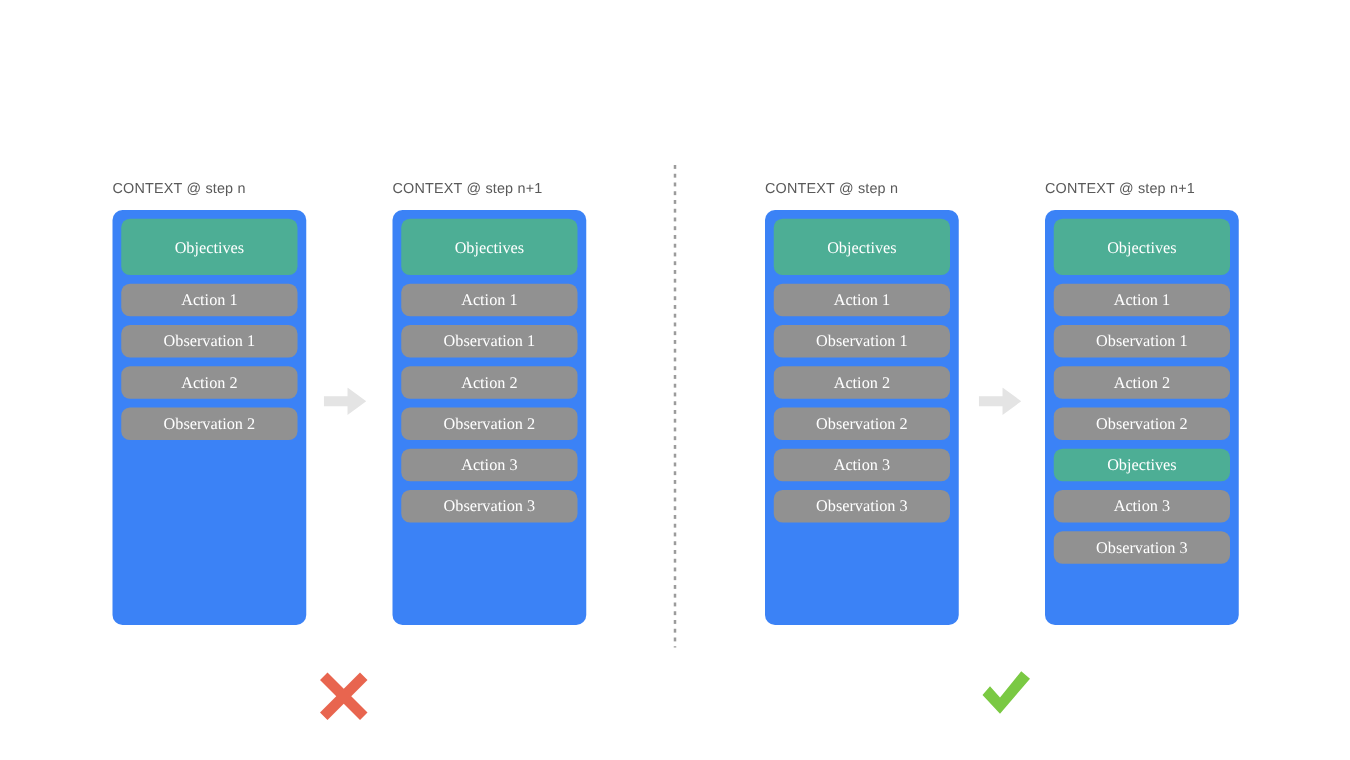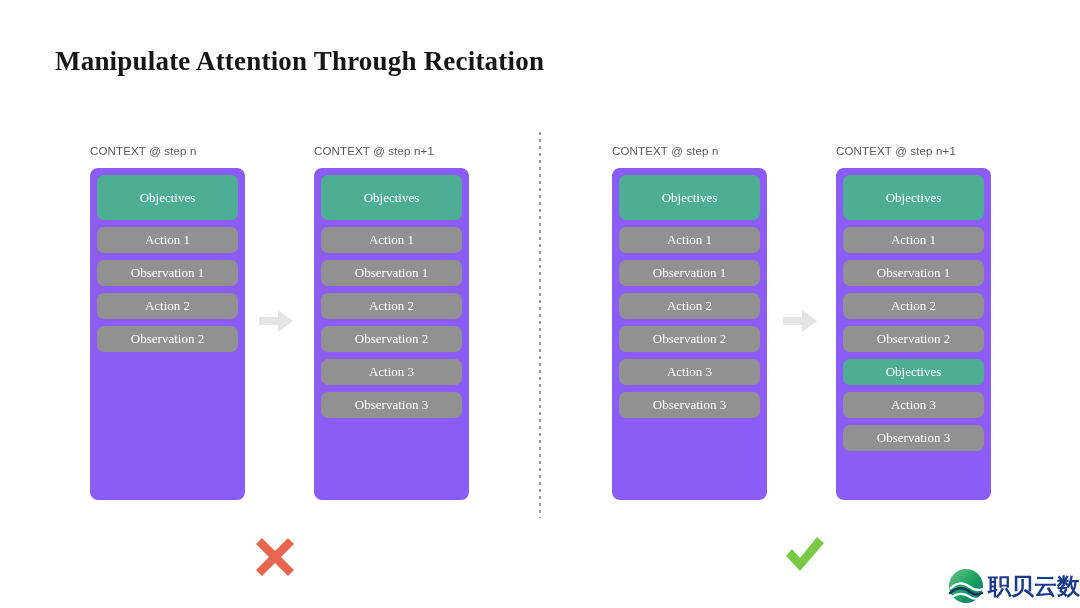--- a/index.html
+++ b/index.html
@@ -54,21 +54,21 @@
     text-align: left;
     letter-spacing: 0.15px;
     height: 16px;
     line-height: 16px;
     white-space: nowrap;
   }
   .column-body {
     margin-top: 9px;
     width: 155px;
     height: 332px;
-    background: #8b5cf6;
+    background: #3b82f6;
     border-radius: 8px;
     padding: 7px 23px 0 7px;
     box-sizing: border-box;
   }
 
   
   .block {
     width: 141px;
     border-radius: 7px;
     color: #ffffff;
@@ -149,21 +149,20 @@
     letter-spacing: 0px;
     line-height: 1;
     white-space: nowrap;
   }
 </style>
 </head>
 <body>
 
 <div class="slide">
 
-  <div class="slide-title">Manipulate Attention Through Recitation</div>
 
   <div class="diagram">
 
     <div class="column" id="col-bad-n" style="left:90px; top:143px;">
       <div class="column-header">CONTEXT @ step n</div>
       <div class="column-body">
         <div class="block kind-objective">Objectives</div>
         <div class="block kind-step">Action 1</div>
         <div class="block kind-step">Observation 1</div>
         <div class="block kind-step">Action 2</div>
@@ -232,32 +231,14 @@
     </div>
 
     <div class="verdict" id="verdict-good" style="left:782px; top:532px;">
       <svg width="44" height="44" viewBox="0 0 44 44">
         <path d="M4 24 L10 17 L18 26 L35 5 L42 11 L18 39 Z" fill="#7ac943"></path>
       </svg>
     </div>
 
   </div>
 
-  <div class="logo">
-    <span class="logo-mark">
-      <svg width="36" height="36" viewBox="0 0 36 36">
-        <defs>
-          <linearGradient id="lg" x1="0" y1="0" x2="1" y2="1">
-            <stop offset="0%" stop-color="#6cc48a"></stop>
-            <stop offset="55%" stop-color="#15a05e"></stop>
-            <stop offset="100%" stop-color="#0d6e7a"></stop>
-          </linearGradient>
-        </defs>
-        <circle cx="18" cy="18" r="17" fill="url(#lg)"></circle>
-        <path d="M3 20 C9 14, 16 14, 22 19 C26 22, 30 23, 34 21" stroke="#ffffff" stroke-width="2.4" fill="none" stroke-linecap="round"></path>
-        <path d="M2 25 C9 19, 16 19, 22 24 C26 27, 30 27, 34 25" stroke="#16325c" stroke-width="2.4" fill="none" stroke-linecap="round"></path>
-        <path d="M3 30 C9 25, 16 25, 22 29 C25 31, 29 31, 32 30" stroke="#ffffff" stroke-width="2.2" fill="none" stroke-linecap="round"></path>
-      </svg>
-    </span>
-    <span class="logo-text">职贝云数</span>
-  </div>
 
 </div>
 
 </body></html>

